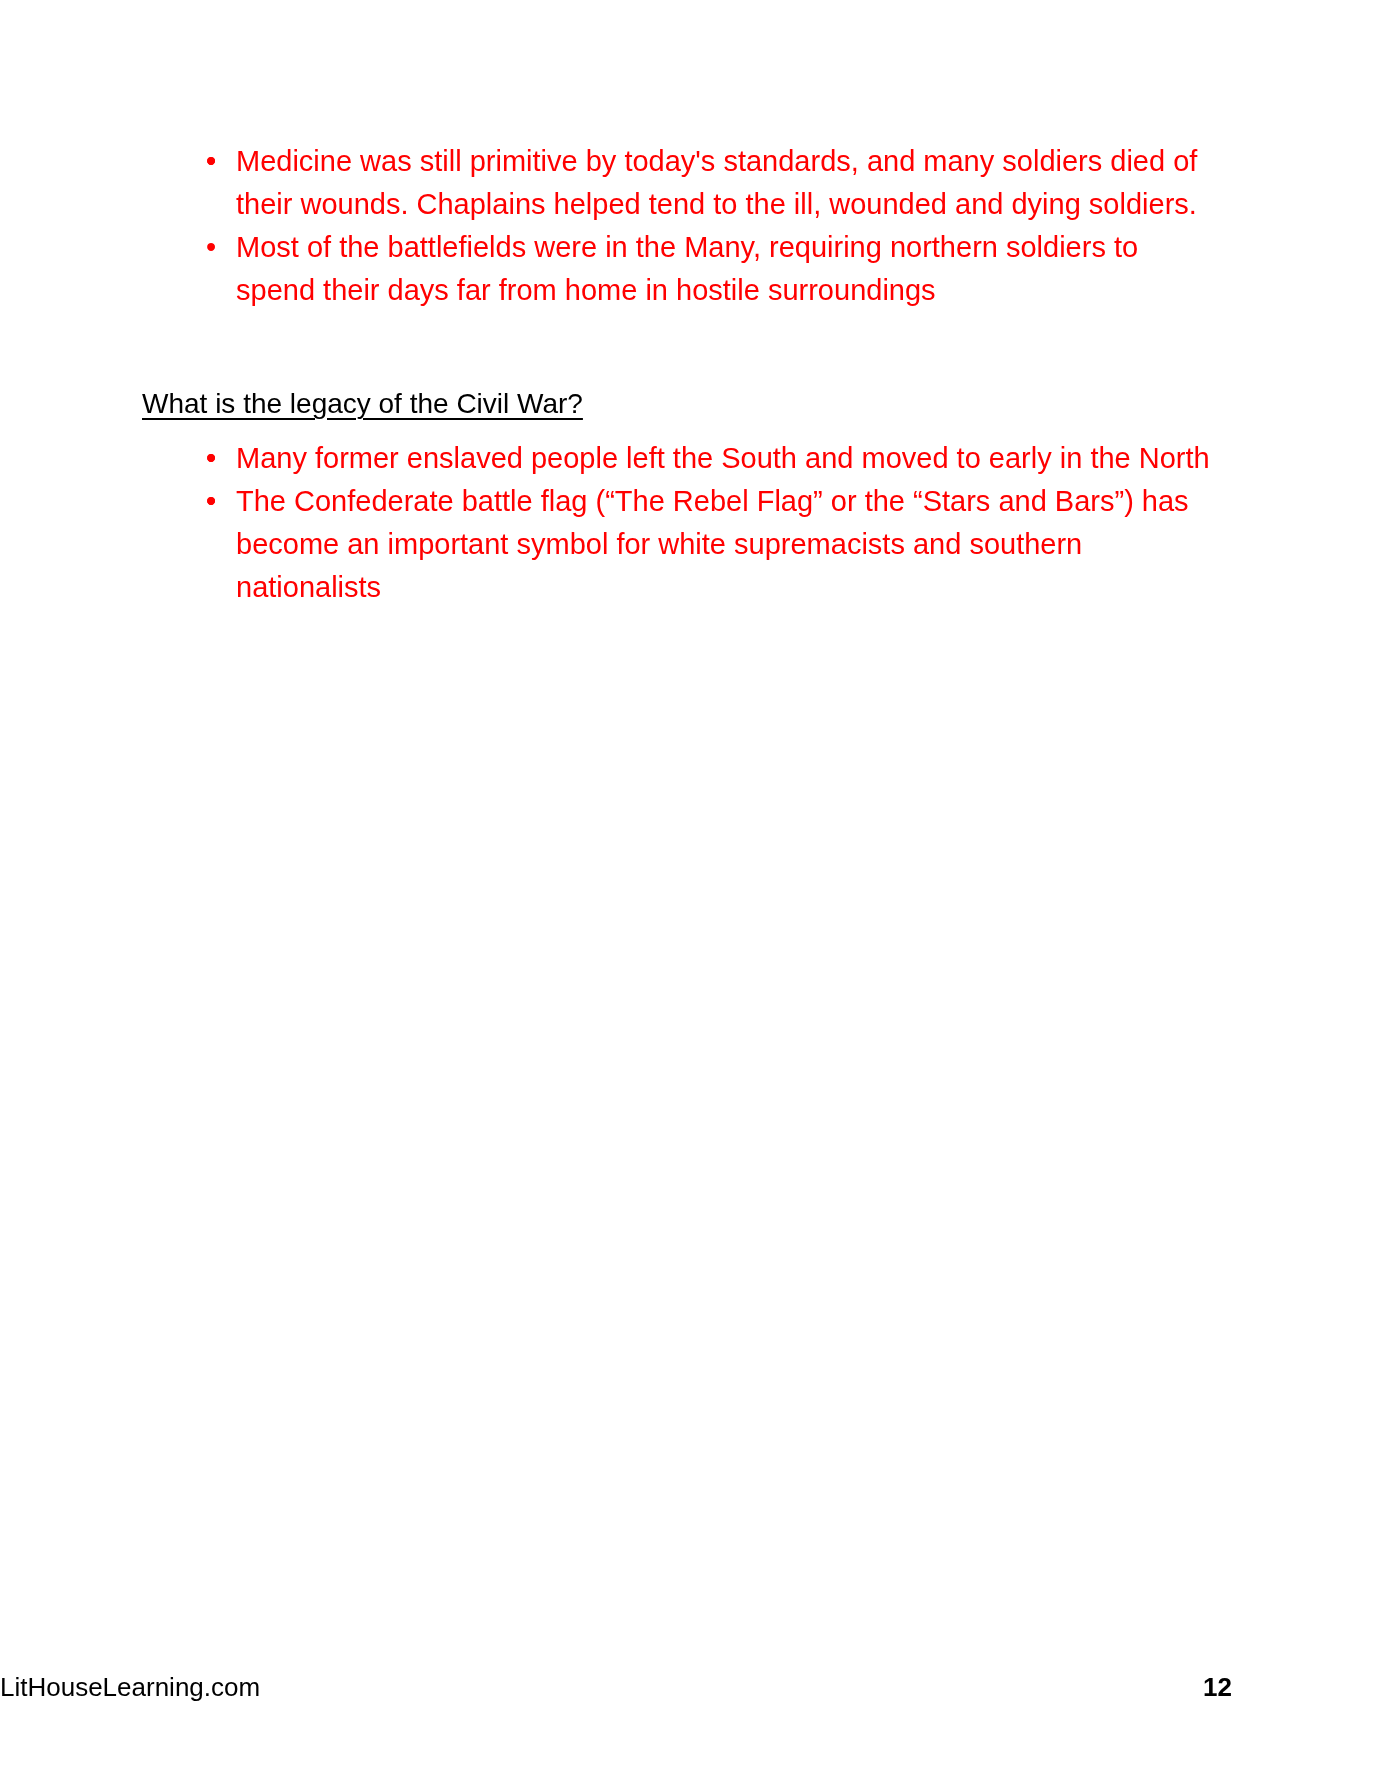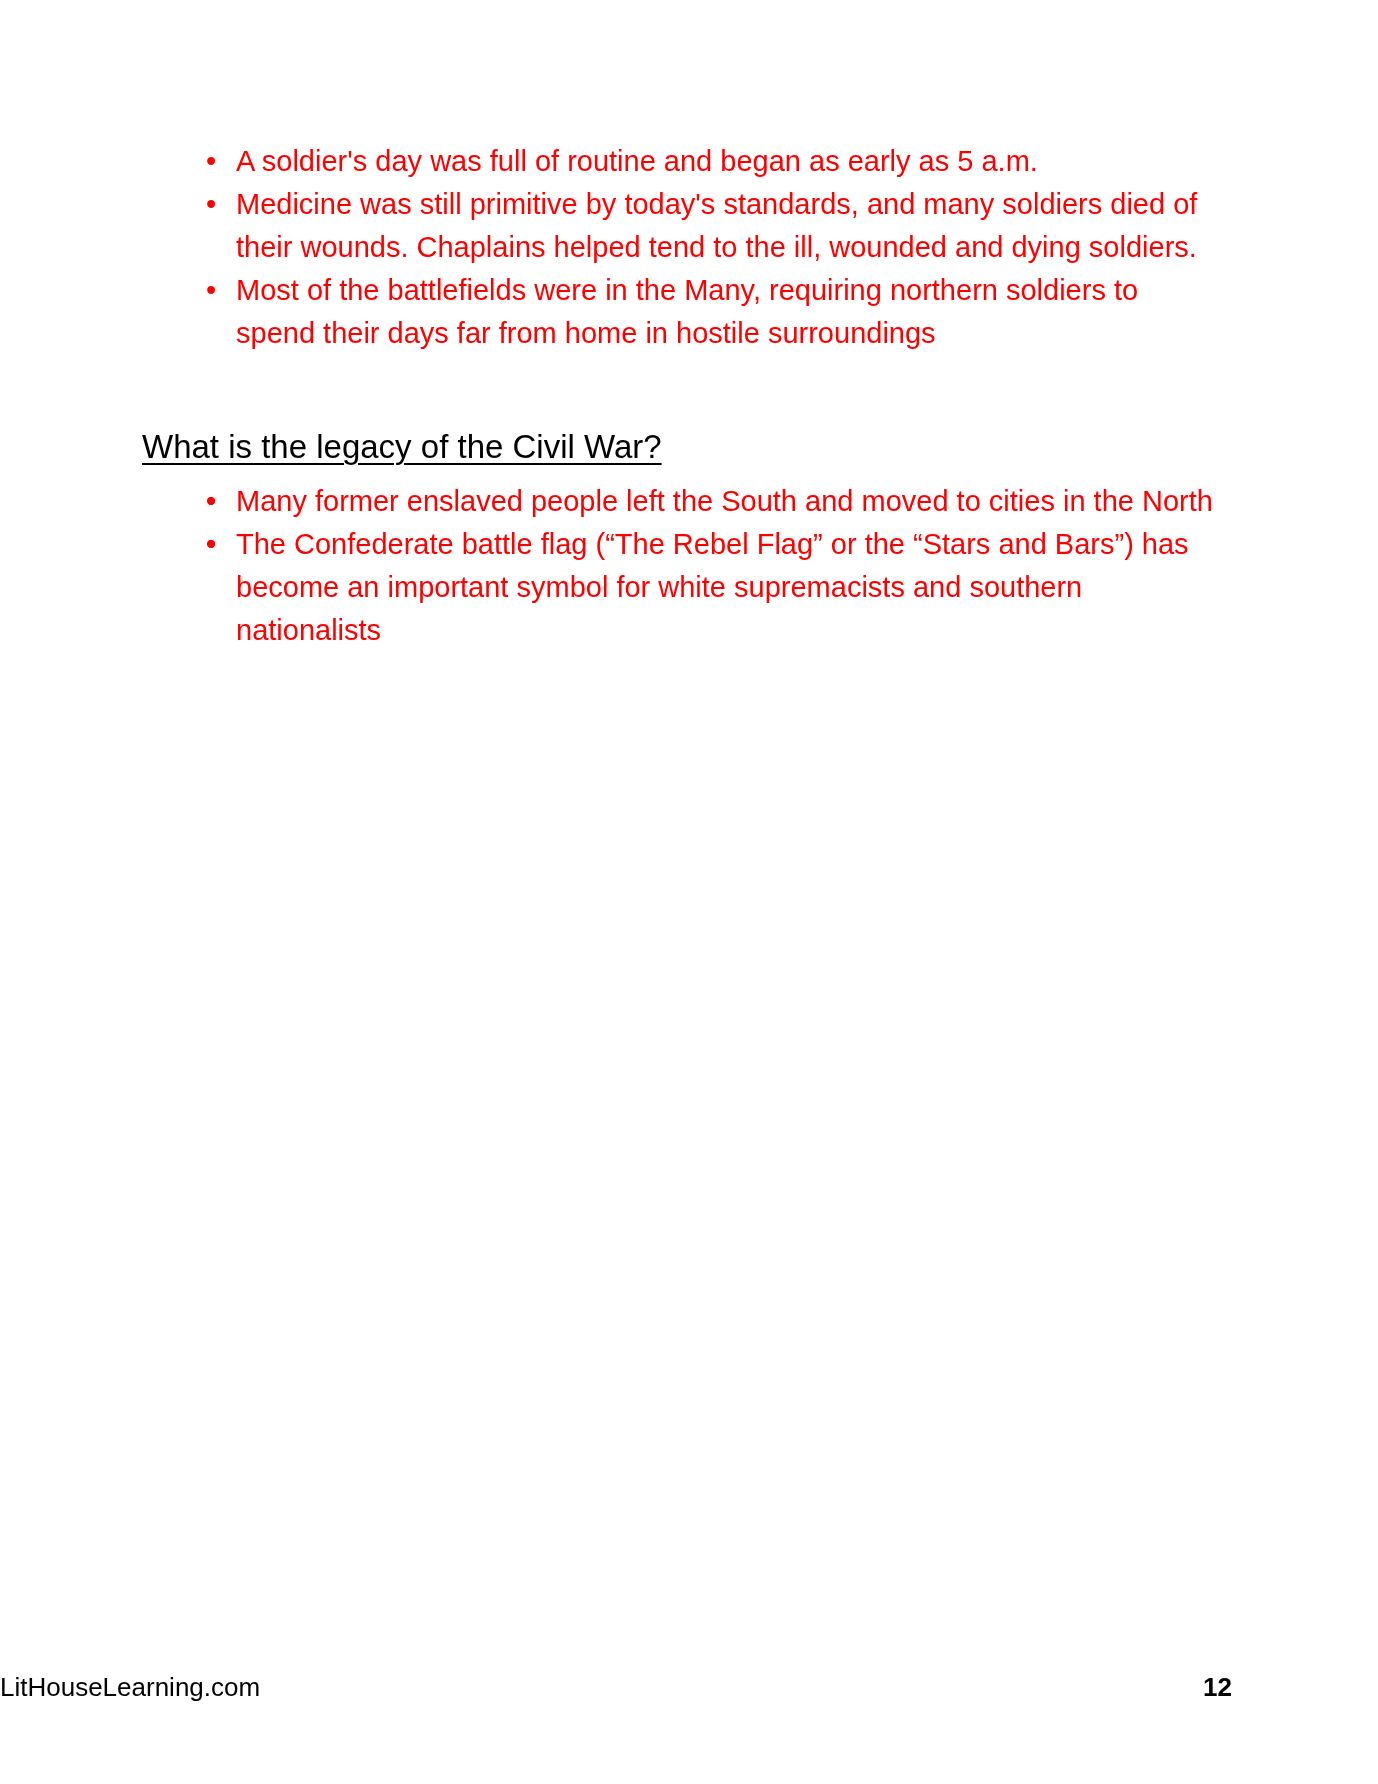--- a/index.html
+++ b/index.html
@@ -32,21 +32,21 @@
   ul.bullet-list li {
     position: relative;
   }
   ul.bullet-list .marker {
     position: absolute;
     left: -30px;
     top: 0;
   }
   .heading {
     margin-top: 70px;
-    font-size: 33px;
+    font-size: 28px;
     font-weight: normal;
     color: var(--heading-text);
     text-decoration: underline;
     text-underline-offset: 5px;
     text-decoration-thickness: 2px;
   }
   ul.bullet-list.second {
     margin-top: 12px;
   }
   .footer {
@@ -72,41 +72,40 @@
 </style>
 </head>
 <body>
 
 <div class="page">
   <div class="content">
 
     <ul class="bullet-list">
       <li>
         <span class="marker">•</span>
-        <span class="li-text">A soldier's day was full of routine and began as early as 5 a.m.</span>
       </li>
       <li>
         <span class="marker">•</span>
         <span class="li-text">Medicine was still primitive by today's standards, and many soldiers died of their wounds. Chaplains helped tend to the ill, wounded and dying soldiers.</span>
       </li>
       <li>
         <span class="marker">•</span>
         <span class="li-text">Most of the battlefields were in the Many, requiring northern soldiers to spend their days far from home in hostile surroundings</span>
       </li>
     </ul>
 
     <h2 class="heading">What is the legacy of the Civil War?</h2>
 
     <ul class="bullet-list second">
       <li>
         <span class="marker">•</span>
       </li>
       <li>
         <span class="marker">•</span>
-        <span class="li-text">Many former enslaved people left the South and moved to cities in the North</span>
+        <span class="li-text">Many former enslaved people left the South and moved to early in the North</span>
       </li>
       <li>
         <span class="marker">•</span>
       </li>
       <li>
         <span class="marker">•</span>
         <span class="li-text">The Confederate battle flag (“The Rebel Flag” or the “Stars and Bars”) has become an important symbol for white supremacists and southern nationalists</span>
       </li>
     </ul>
 

